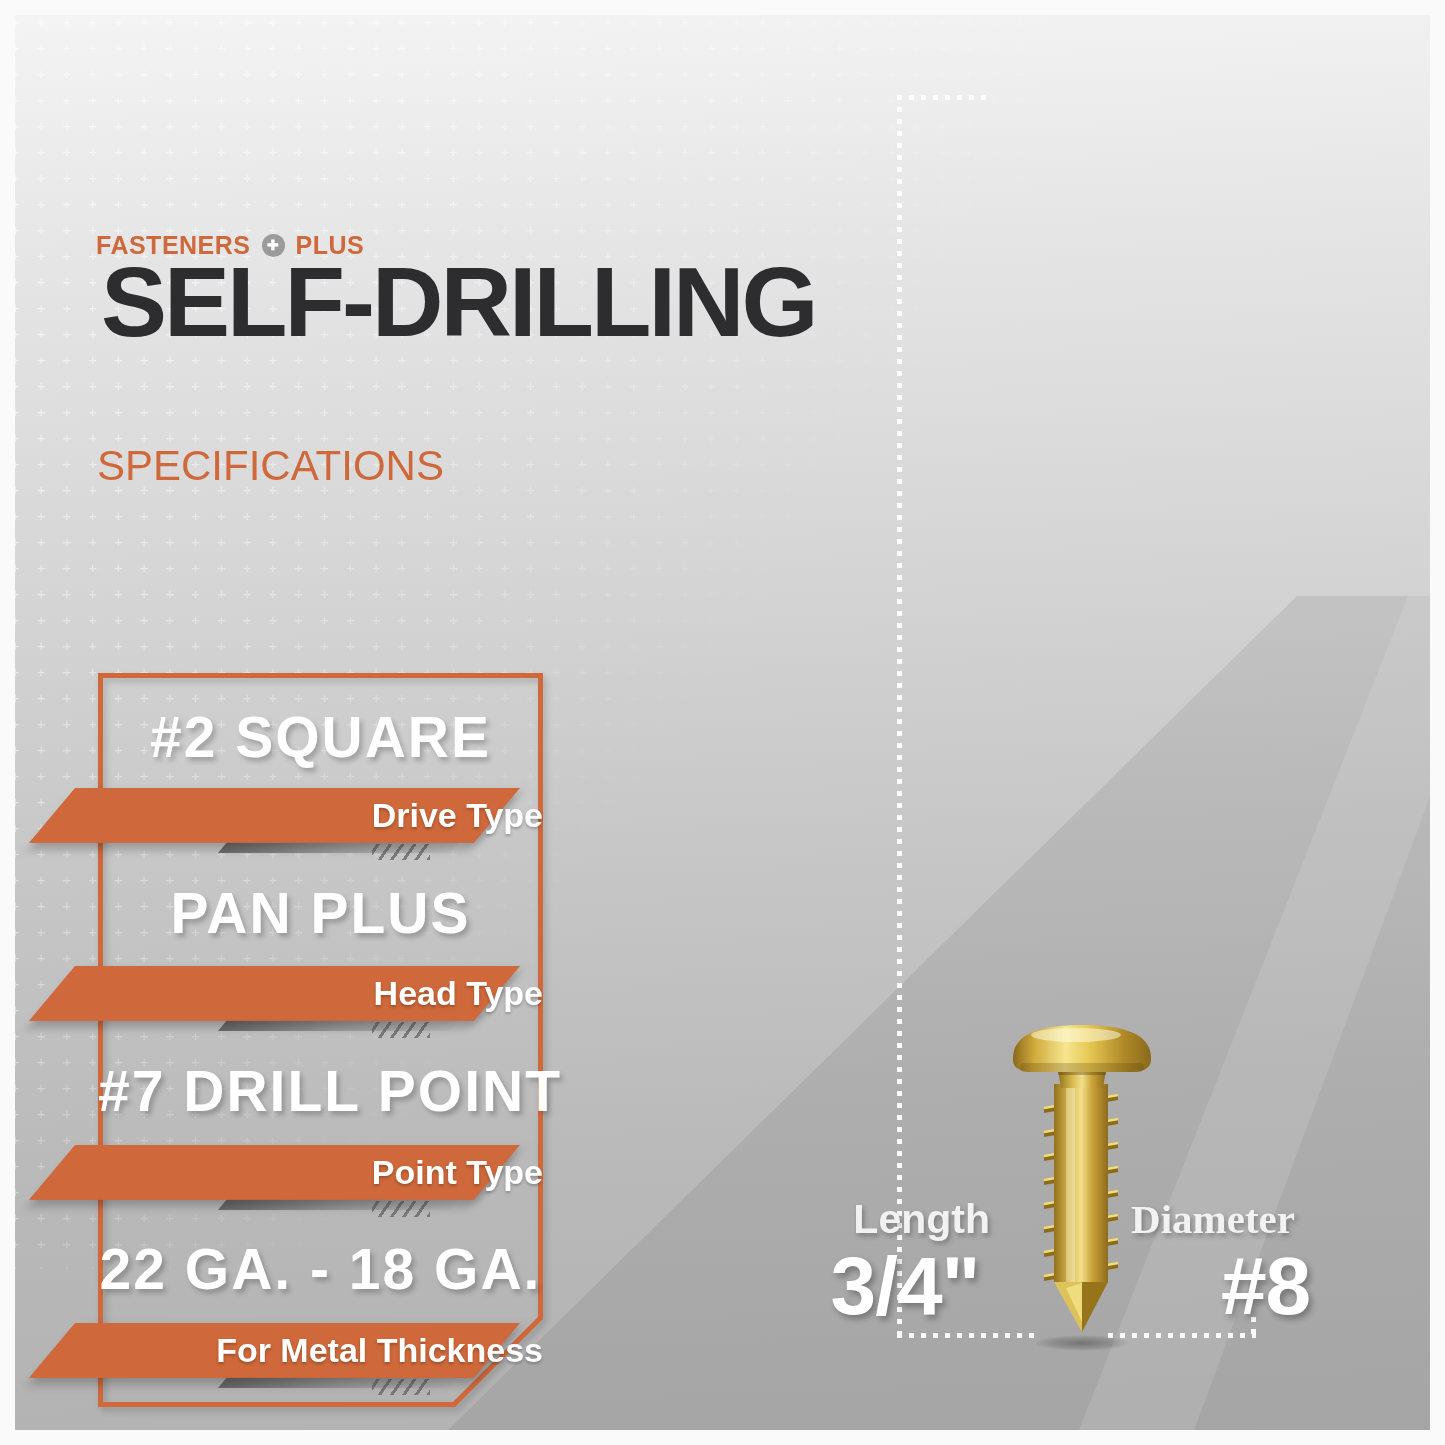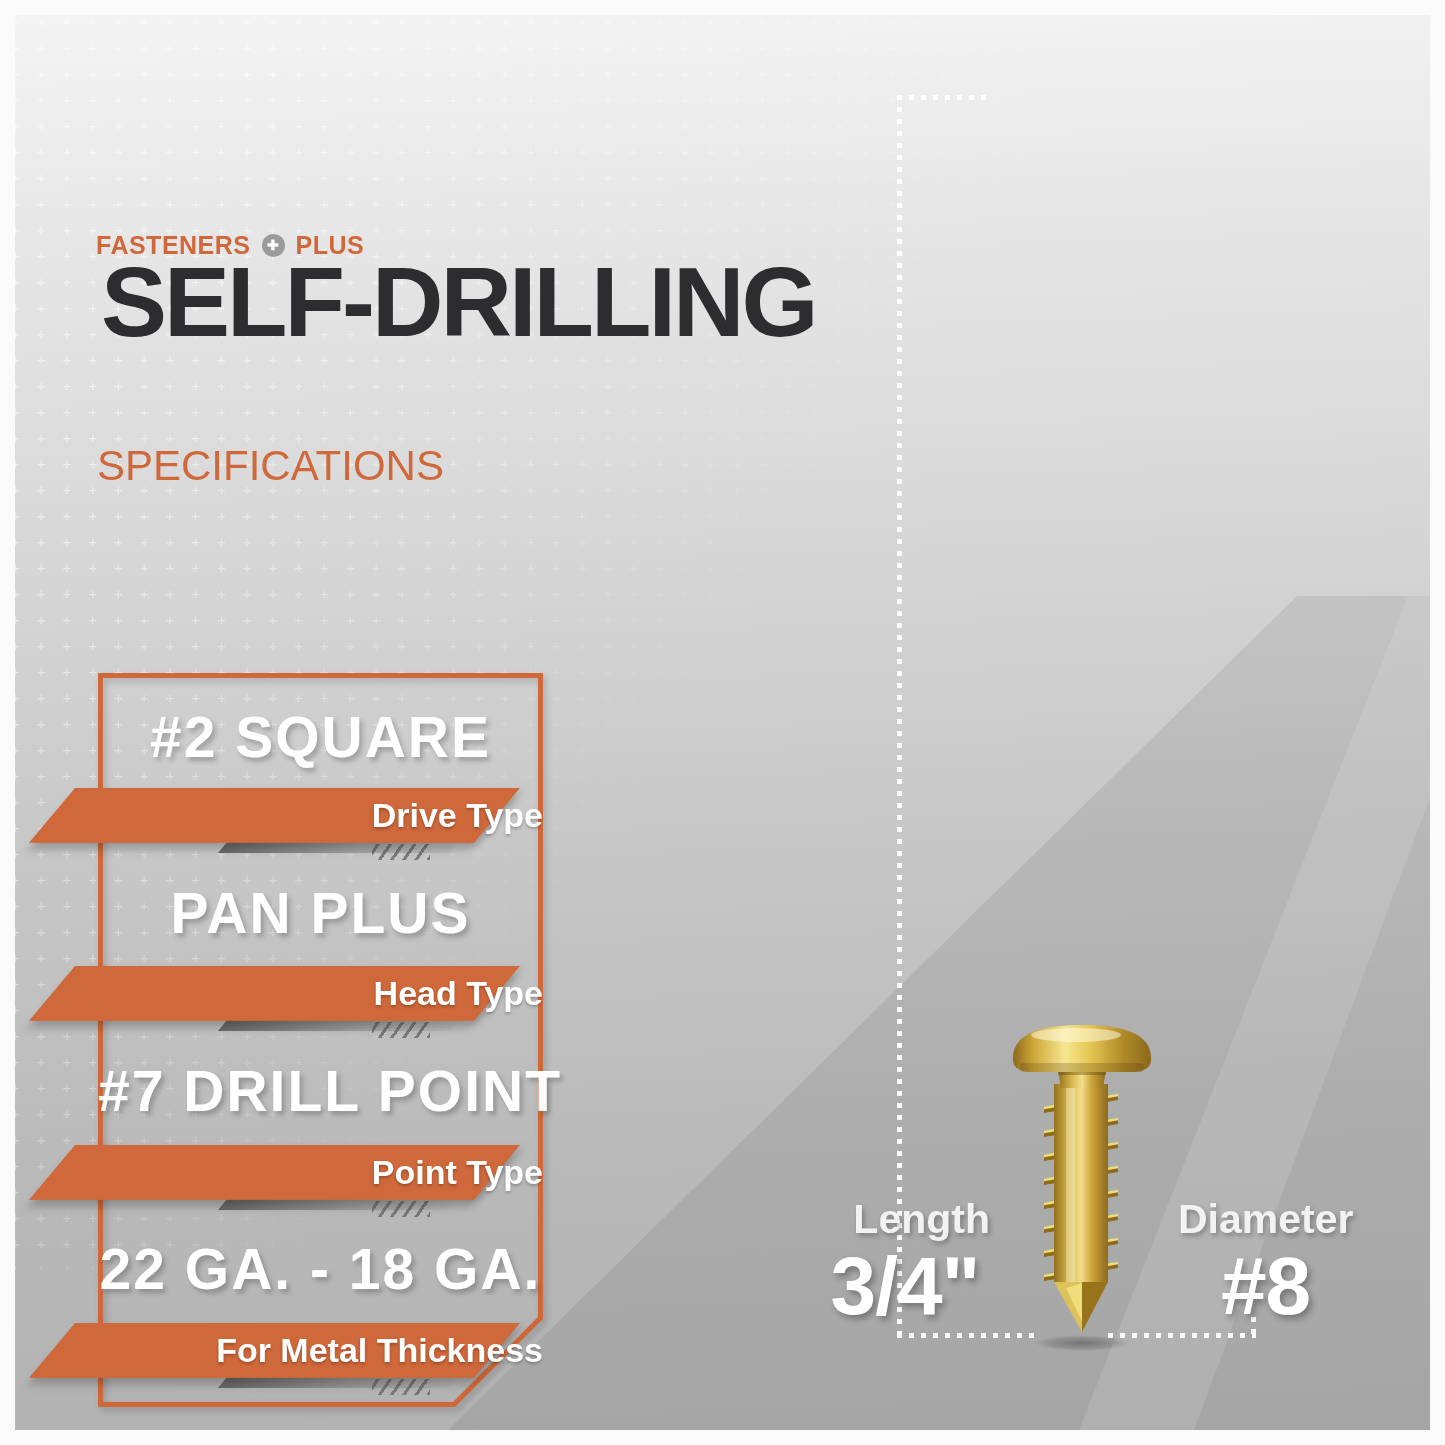--- a/index.html
+++ b/index.html
@@ -93,21 +93,21 @@
   .dim-label{
     position:absolute;text-align:right;color:#f2f2f2;font-weight:700;font-size:41px;line-height:46px;
     text-shadow:2px 3px 5px rgba(0,0,0,.28);white-space:nowrap;
   }
   .dim-value{
     position:absolute;text-align:center;color:#ffffff;font-weight:700;font-size:82px;line-height:84px;
     letter-spacing:-1px;text-shadow:3px 4px 6px rgba(0,0,0,.3);white-space:nowrap;
   }
   .length-label{left:820px;width:170px;top:1196px;}
   .length-value{left:805px;width:200px;top:1244px;}
-  .diameter-label{left:1178px;width:175px;top:1196px;}
+  .diameter-label{left:1120px;width:175px;top:1196px;font-family:Liberation Serif, serif;}
   .diameter-value{left:1178px;width:175px;top:1244px;}
   .screw-svg{position:absolute;left:1008px;top:1022px;width:148px;height:332px;}
 </style>
 </head>
 <body>
 
 <div class="stage">
 
   <div class="art">
     <div class="plus-pattern">++++++++++++++++++++++++++++++++++++++++

